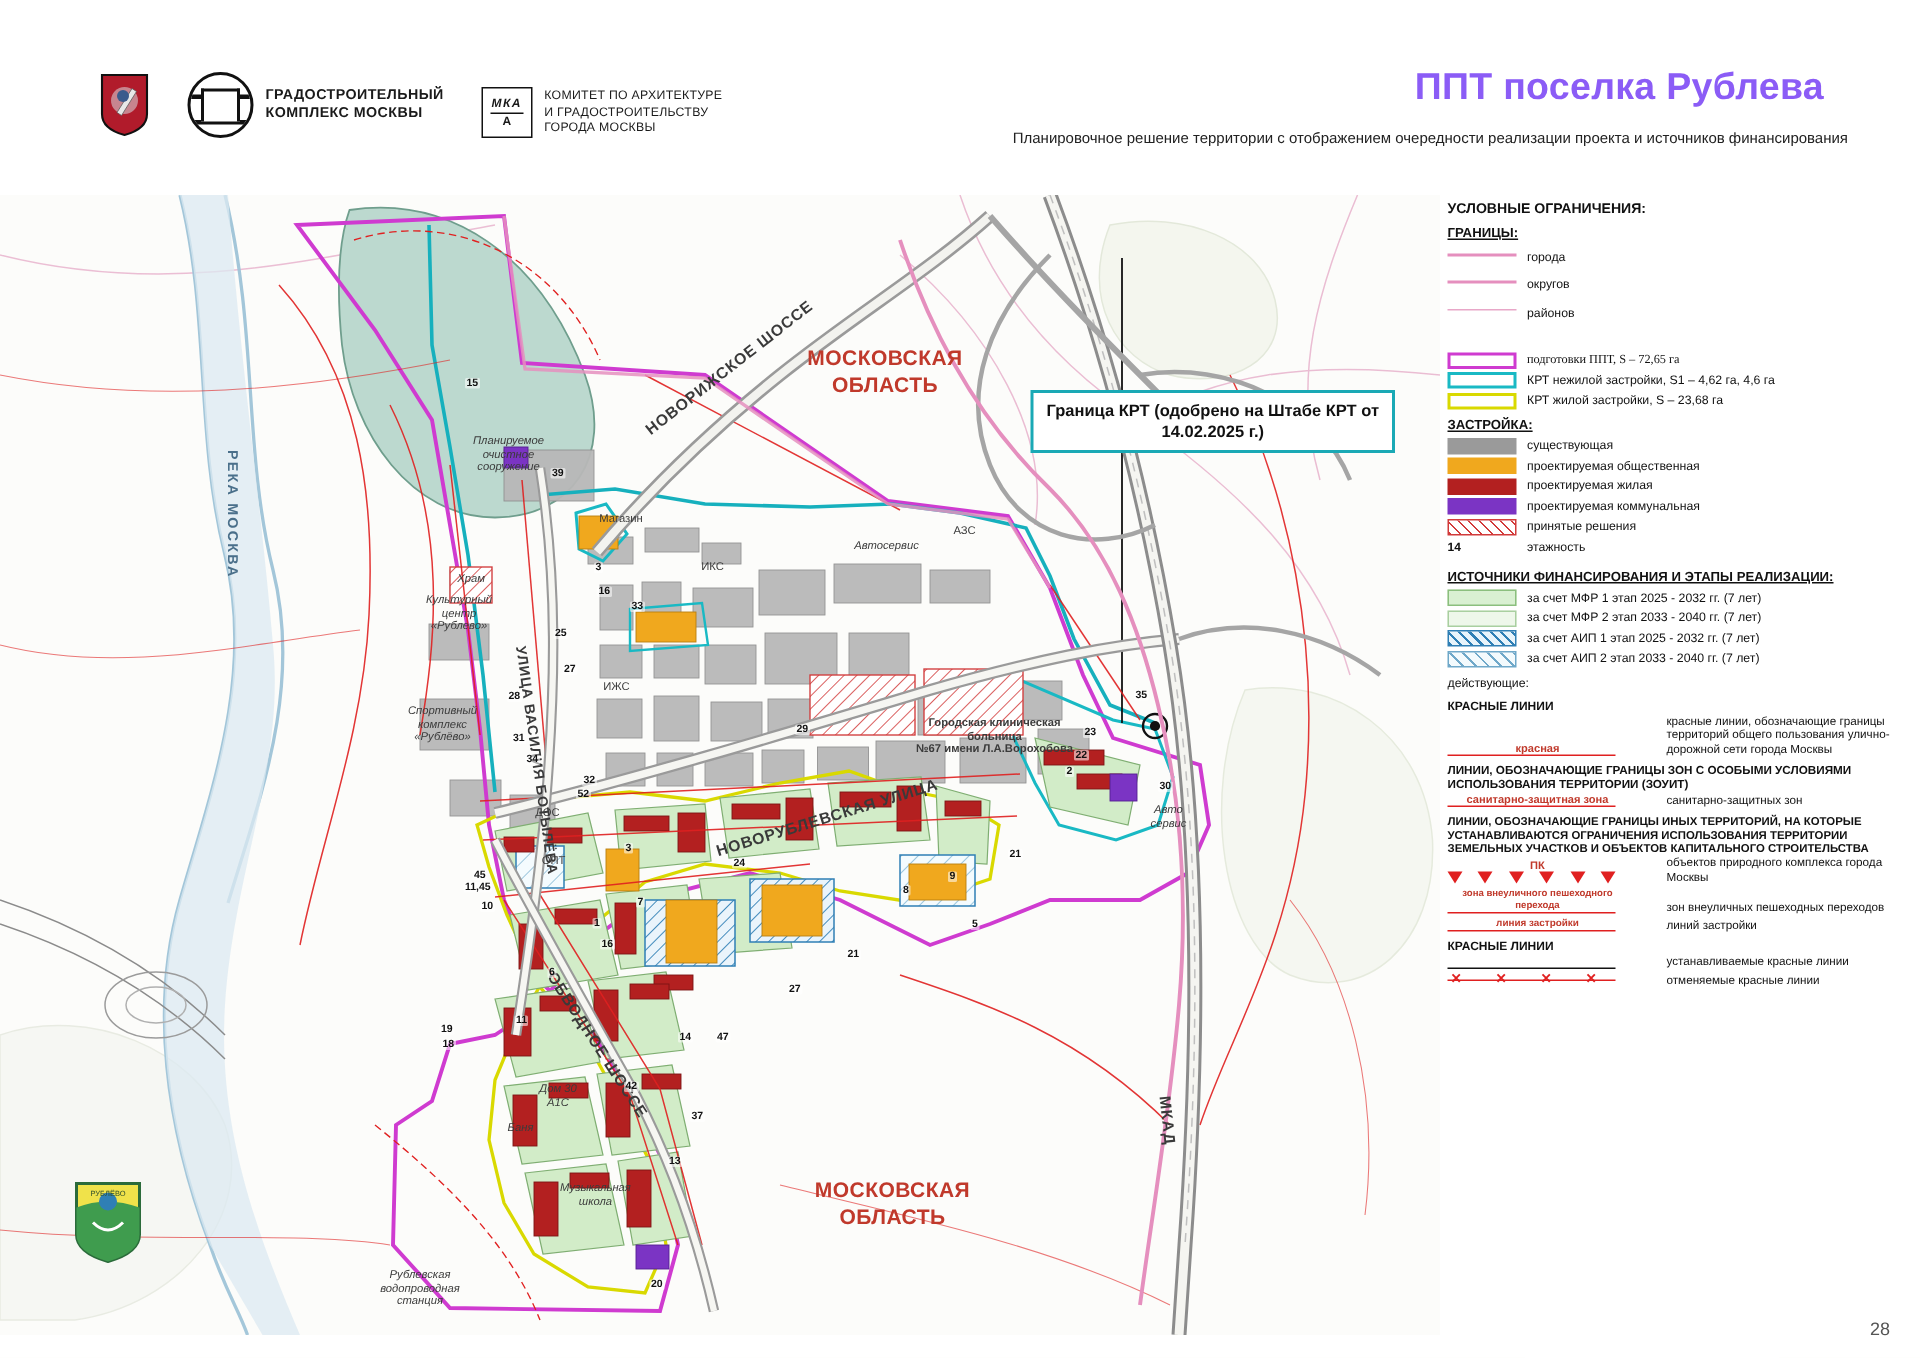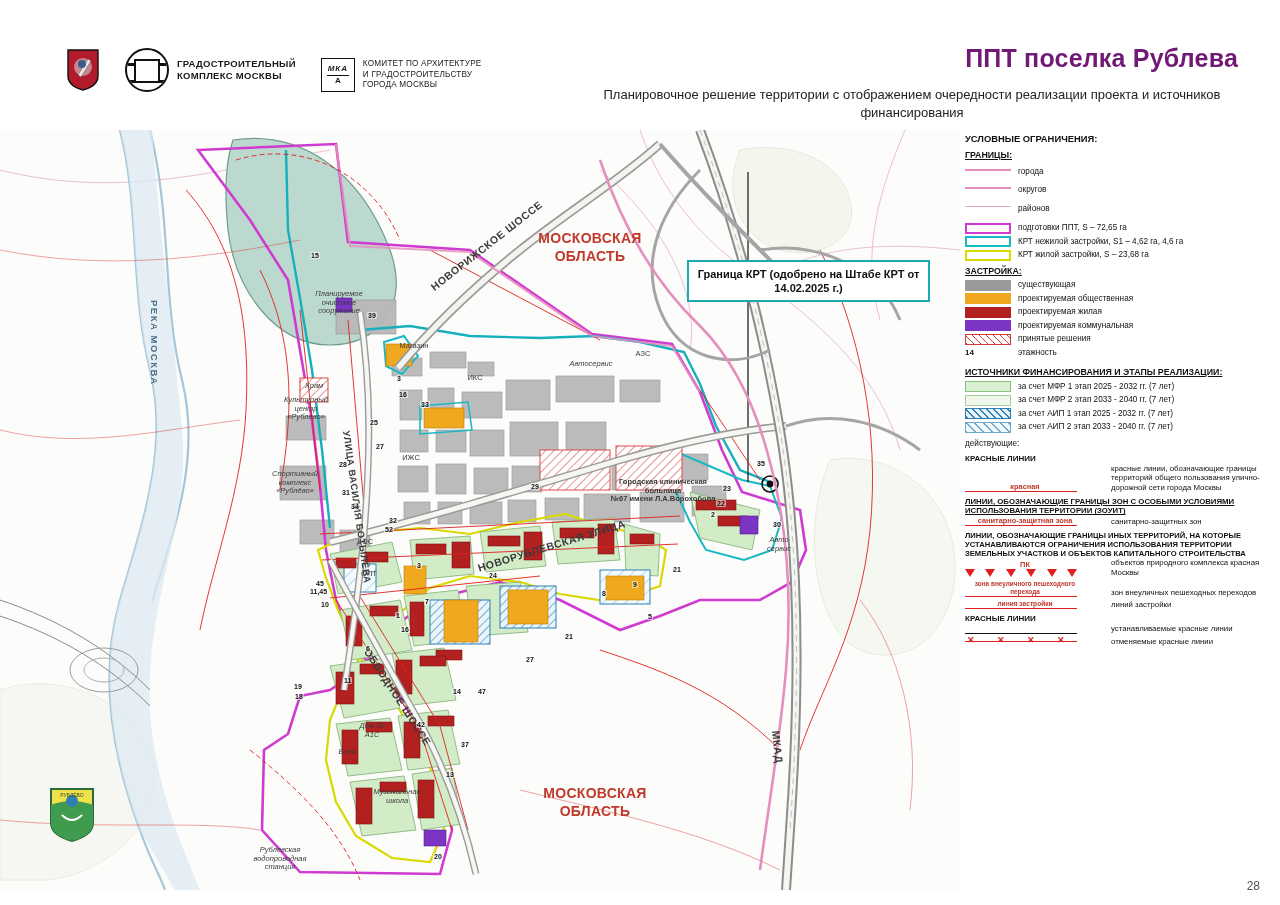--- a/index.html
+++ b/index.html
@@ -37,27 +37,27 @@
   .mka-box {
     width:34px; height:34px; border:1.6px solid #111; position:relative;
     display:flex; flex-direction:column; align-items:center; justify-content:center;
     font-size:8px; font-weight:bold; line-height:1.05;
   }
   .mka-box .r1 { letter-spacing:1px;font-style:italic; }
   .mka-box .div { width:22px; height:1px; background:#111; margin:1px 0; }
   .mka-text { font-size:8.2px; font-weight:normal; line-height:1.3; letter-spacing:.2px; }
 
   #title-main {
-    position:absolute; right:42px; top:44px;
+    position:absolute; right:64px; top:44px;
     font-size:25px; font-weight:bold; letter-spacing:.2px;
-    color:#701a75; 
+    color:#8b5cf6; 
   }
   #title-sub {
     position:absolute; right:48px; top:86px;
-    font-size:13px; line-height:1.4; color:#222; text-align:center; width:640px;
+    font-size:10px; line-height:1.4; color:#222; text-align:right; width:640px;
   }
 
   
   #map {
     position:absolute; left:0; top:130px; width:960px; height:760px;
     background:#fbfbf9;
     overflow:hidden;
   }
   #map svg { position:absolute; left:0; top:0; }
 
@@ -560,21 +560,21 @@
     <div class="tx">города</div>
   </div>
   <div class="lrow">
     <div class="sw bord-okr"></div>
     <div class="tx">округов</div>
   </div>
   <div class="lrow">
     <div class="sw bord-ray"></div>
     <div class="tx">районов</div>
   </div>
-  <div class="lrow" style="margin-top:6px;">
+  <div class="lrow" style="margin-top:18px;font-family:Liberation Serif, serif;">
     <div class="sw box ppt"></div>
     <div class="tx">подготовки ППТ, S – 72,65 га</div>
   </div>
   <div class="lrow">
     <div class="sw box krt-nezh"></div>
     <div class="tx">КРТ нежилой застройки, S1 – 4,62 га, 4,6 га</div>
   </div>
   <div class="lrow">
     <div class="sw box krt-zhil"></div>
     <div class="tx">КРТ жилой застройки, S – 23,68 га</div>
@@ -632,21 +632,21 @@
 
   <div class="blk" style="font-weight:bold; font-size:8px;">КРАСНЫЕ ЛИНИИ</div>
   <div class="redline-row">
     <div class="redline-left">
       <div class="cap">красная</div>
       <div class="rl"></div>
     </div>
     <div class="redline-right">красные линии, обозначающие границы территорий общего пользования улично-дорожной сети города Москвы</div>
   </div>
 
-  <div class="blk" style="font-weight:bold; font-size:7.8px; line-height:1.2;text-decoration:underline;">ЛИНИИ, ОБОЗНАЧАЮЩИЕ ГРАНИЦЫ ЗОН С ОСОБЫМИ УСЛОВИЯМИ ИСПОЛЬЗОВАНИЯ ТЕРРИТОРИИ (ЗОУИТ)</div>
+  <div class="blk" style="font-weight:bold; font-size:7.8px; line-height:1.2;">ЛИНИИ, ОБОЗНАЧАЮЩИЕ ГРАНИЦЫ ЗОН С ОСОБЫМИ УСЛОВИЯМИ ИСПОЛЬЗОВАНИЯ ТЕРРИТОРИИ (ЗОУИТ)</div>
   <div class="redline-row">
     <div class="redline-left">
       <div class="cap">санитарно-защитная зона</div>
       <div class="rl-thin"></div>
     </div>
     <div class="redline-right">санитарно-защитных зон</div>
   </div>
 
   <div class="blk" style="font-weight:bold; font-size:7.6px; line-height:1.2;">ЛИНИИ, ОБОЗНАЧАЮЩИЕ ГРАНИЦЫ ИНЫХ ТЕРРИТОРИЙ, НА КОТОРЫЕ УСТАНАВЛИВАЮТСЯ ОГРАНИЧЕНИЯ ИСПОЛЬЗОВАНИЯ ТЕРРИТОРИИ ЗЕМЕЛЬНЫХ УЧАСТКОВ И ОБЪЕКТОВ КАПИТАЛЬНОГО СТРОИТЕЛЬСТВА</div>
 
@@ -655,21 +655,21 @@
       <div class="cap">ПК</div>
       <div class="triangles">
         <div class="tri"></div>
           <div class="tri"></div>
           <div class="tri"></div>
         <div class="tri"></div>
           <div class="tri"></div>
           <div class="tri"></div>
       </div>
     </div>
-    <div class="redline-right">объектов природного комплекса красная Москвы</div>
+    <div class="redline-right">объектов природного комплекса города Москвы</div>
   </div>
 
   <div class="redline-row">
     <div class="redline-left">
       <div class="cap" style="font-size:6.4px;">зона внеуличного пешеходного перехода</div>
       <div class="rl-thin"></div>
     </div>
     <div class="redline-right">зон внеуличных пешеходных переходов</div>
   </div>
 

